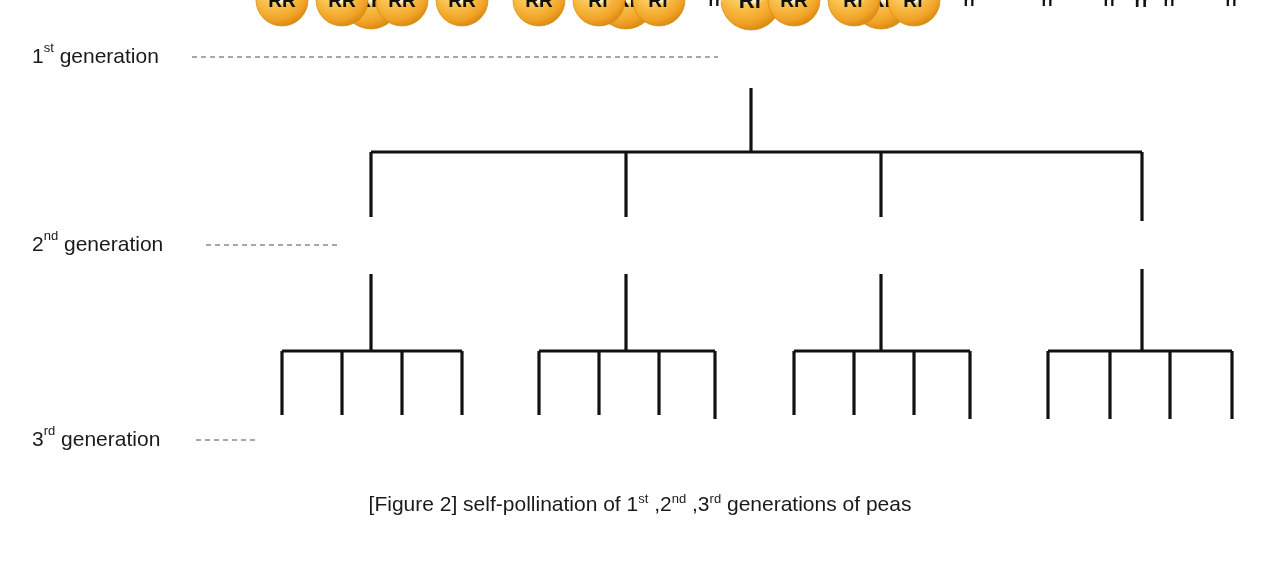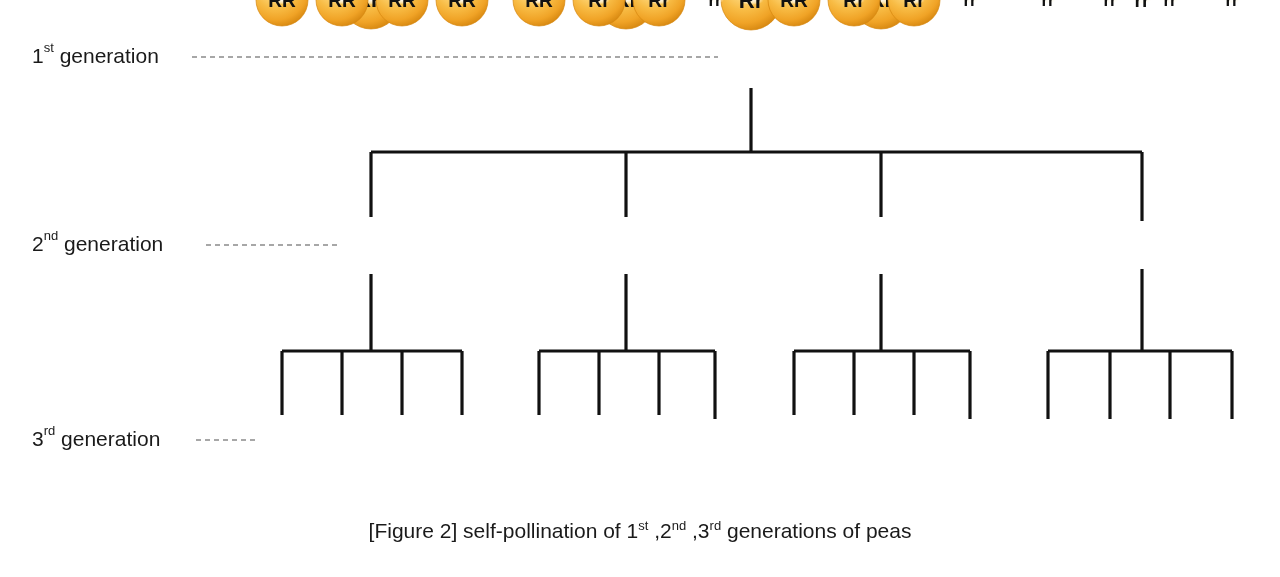--- a/index.html
+++ b/index.html
@@ -50,21 +50,21 @@
   .node-text {
     font-family: "Liberation Sans", sans-serif;
     font-weight: bold;
     fill: #111111;
     text-anchor: middle;
     dominant-baseline: central;
   }
   .caption {
     position: absolute;
     left: 0;
-    top: 518px;
+    top: 491px;
     width: 1280px;
     text-align: center;
     font-family: "Liberation Sans", sans-serif;
     font-size: 21px;
     color: #1a1a1a;
     white-space: nowrap;
   }
   .caption sup {
     font-size: 0.62em;
     vertical-align: super;

